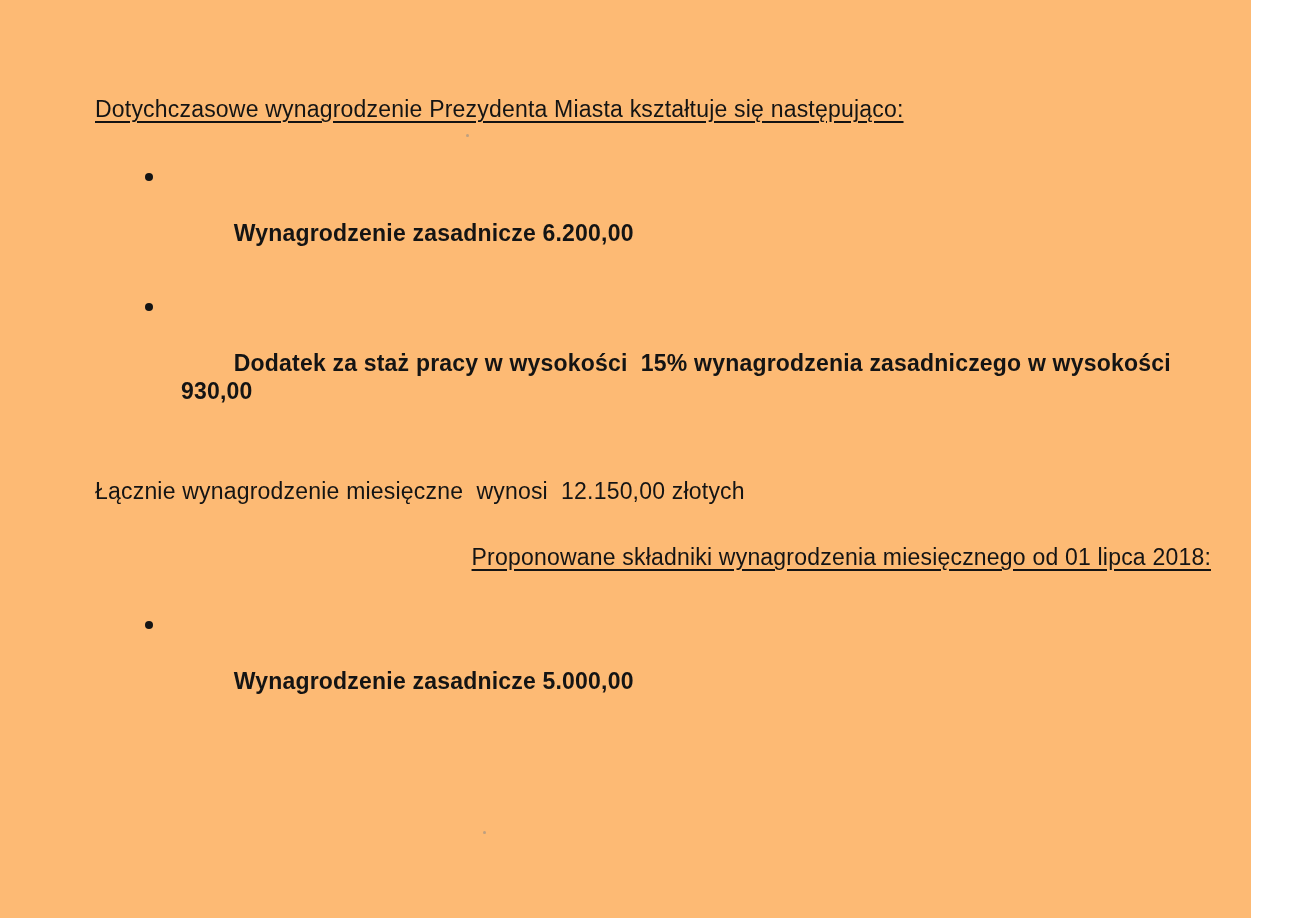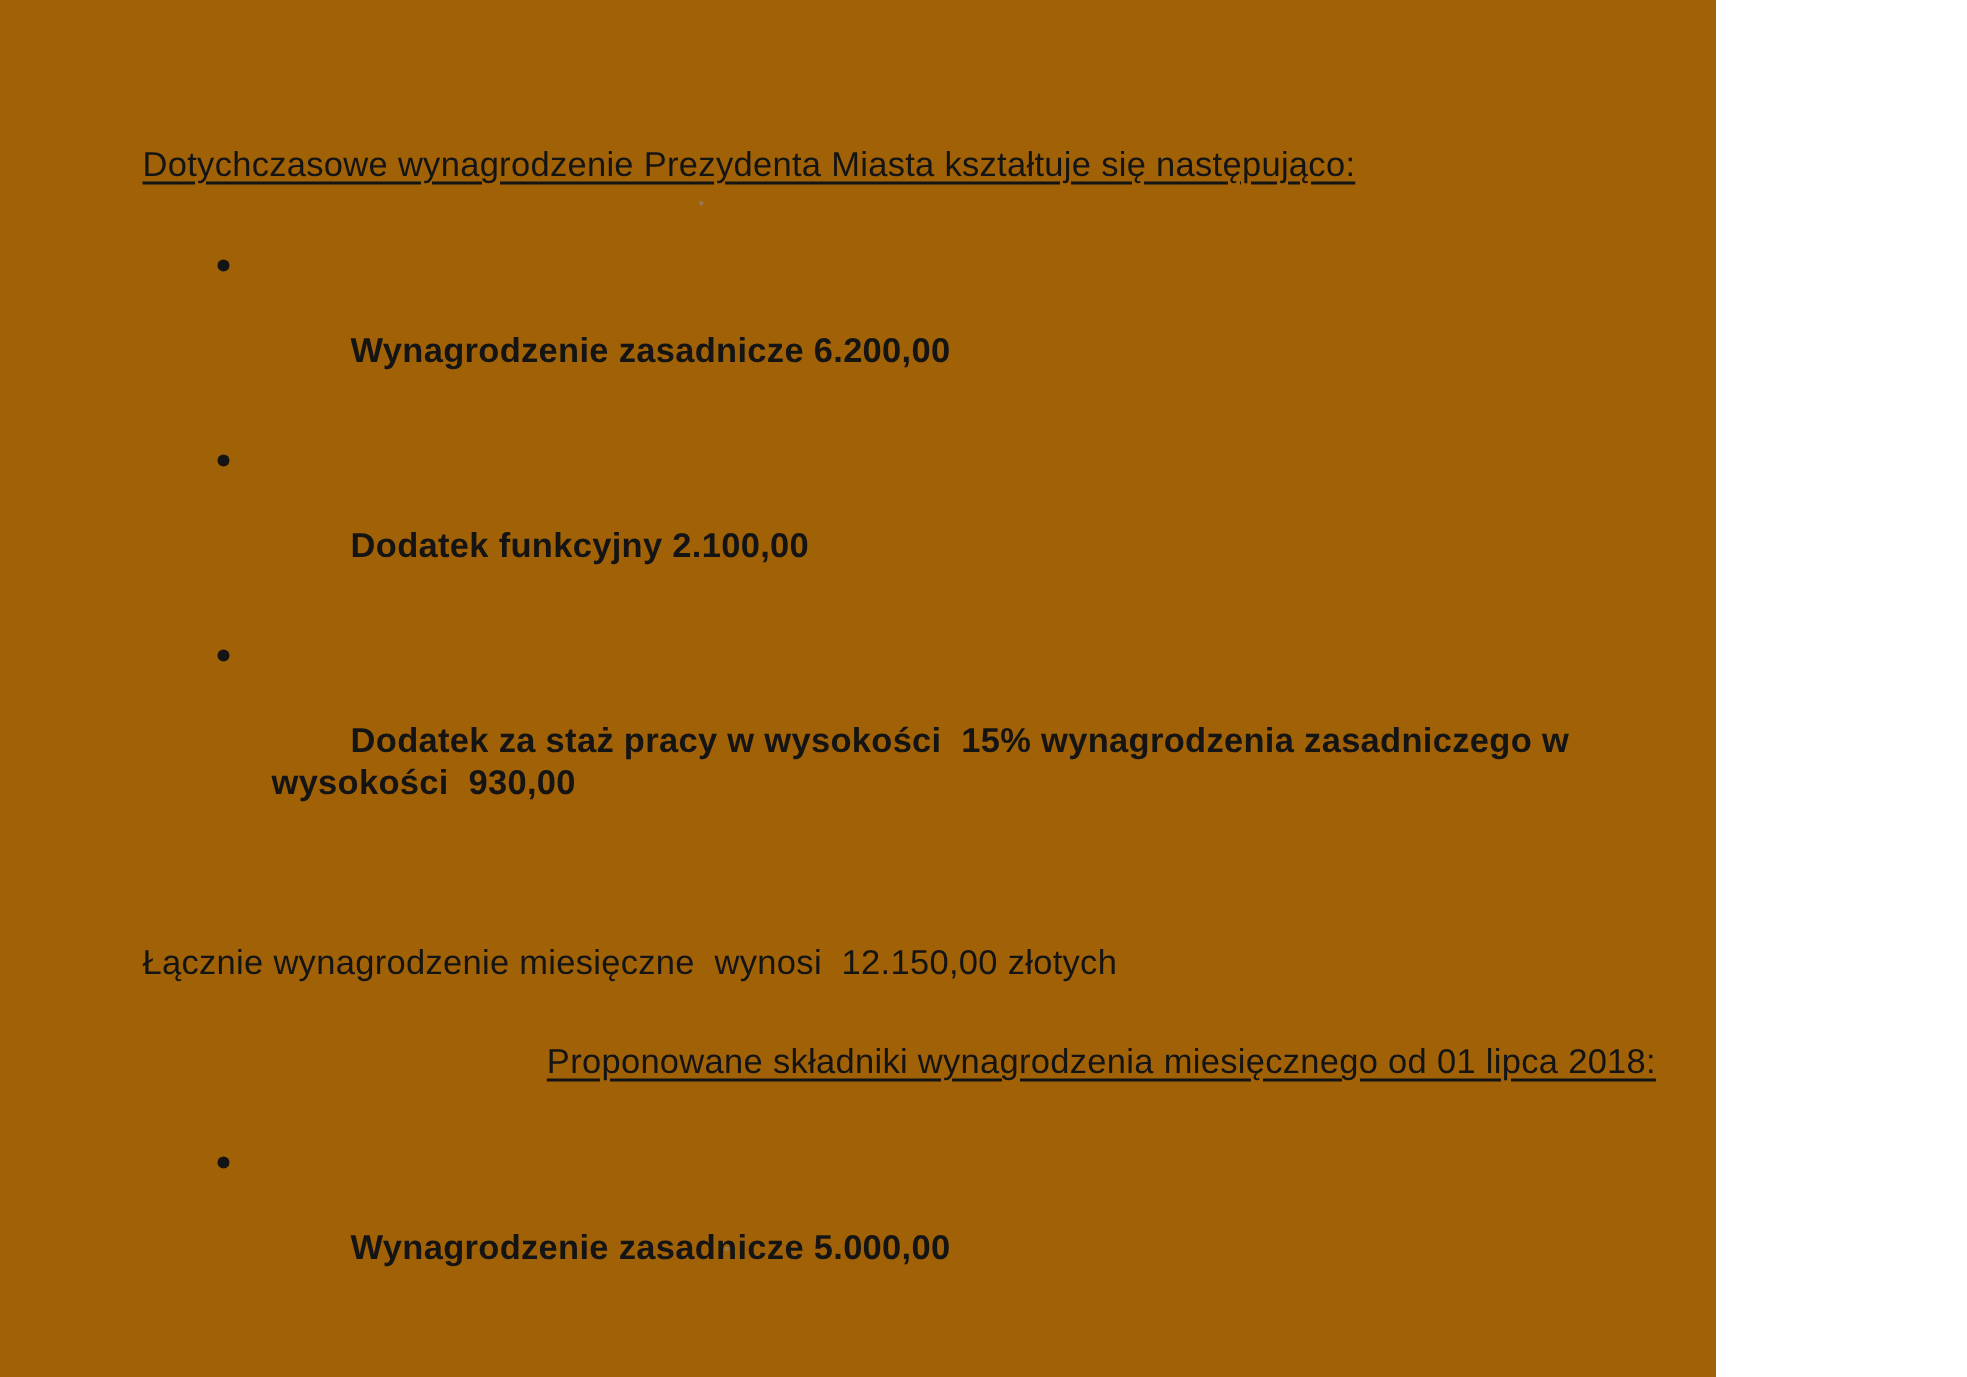--- a/index.html
+++ b/index.html
@@ -6,23 +6,23 @@
 
   html, body {
     width: 1311px;
     height: 918px;
     background: #ffffff;
     overflow: hidden;
   }
 
   .page {
     position: relative;
-    width: 1144px;
+    width: 1251px;
     height: 918px;
-    background: #a16207;
+    background: #fdba74;
     font-family: "Liberation Sans", "DejaVu Sans", sans-serif;
     color: #141414;
     -webkit-font-smoothing: antialiased;
   }
 
   .doc {
     position: absolute;
     top: 95px;
     left: 95px;
     right: 40px;
@@ -62,21 +62,21 @@
     position: absolute;
     left: 0;
     top: 10px;
     width: 8px;
     height: 8px;
     border-radius: 50%;
     background: #141414;
   }
 
   .total-line {
-    margin-top: 64px;
+    margin-top: 44px;
     font-size: 23px;
     line-height: 28px;
     white-space: pre-wrap;
     letter-spacing: 0.2px;
   }
 
   
   .scan-dot {
     position: absolute;
     width: 3px;
@@ -96,24 +96,20 @@
 
     <div class="heading heading-1">Dotychczasowe wynagrodzenie Prezydenta Miasta kształtuje się następująco:</div>
 
     <ul class="bullet-list">
       <li>
         <span class="bullet-dot"></span>
         <span>Wynagrodzenie zasadnicze 6.200,00</span>
       </li>
       <li>
         <span class="bullet-dot"></span>
-        <span>Dodatek funkcyjny 2.100,00</span>
-      </li>
-      <li>
-        <span class="bullet-dot"></span>
         <span>Dodatek za staż pracy w wysokości  15% wynagrodzenia zasadniczego w wysokości  930,00</span>
       </li>
     </ul>
 
     <div class="total-line">Łącznie wynagrodzenie miesięczne  wynosi  12.150,00 złotych</div>
 
     <div class="heading heading-2">Proponowane składniki wynagrodzenia miesięcznego od 01 lipca 2018:</div>
 
     <ul class="bullet-list">
       <li>

